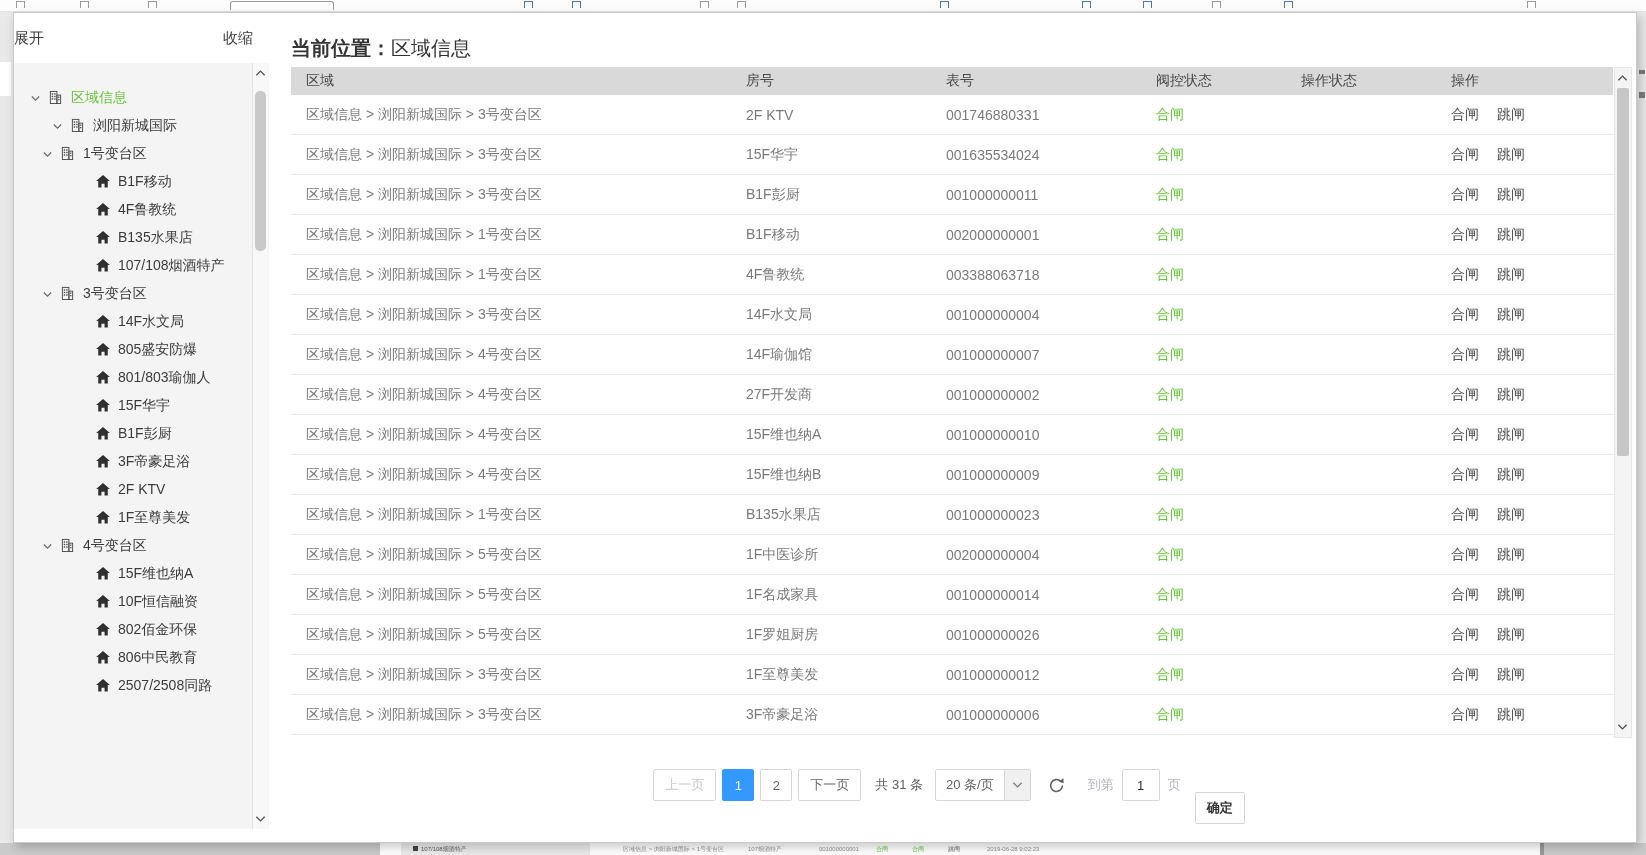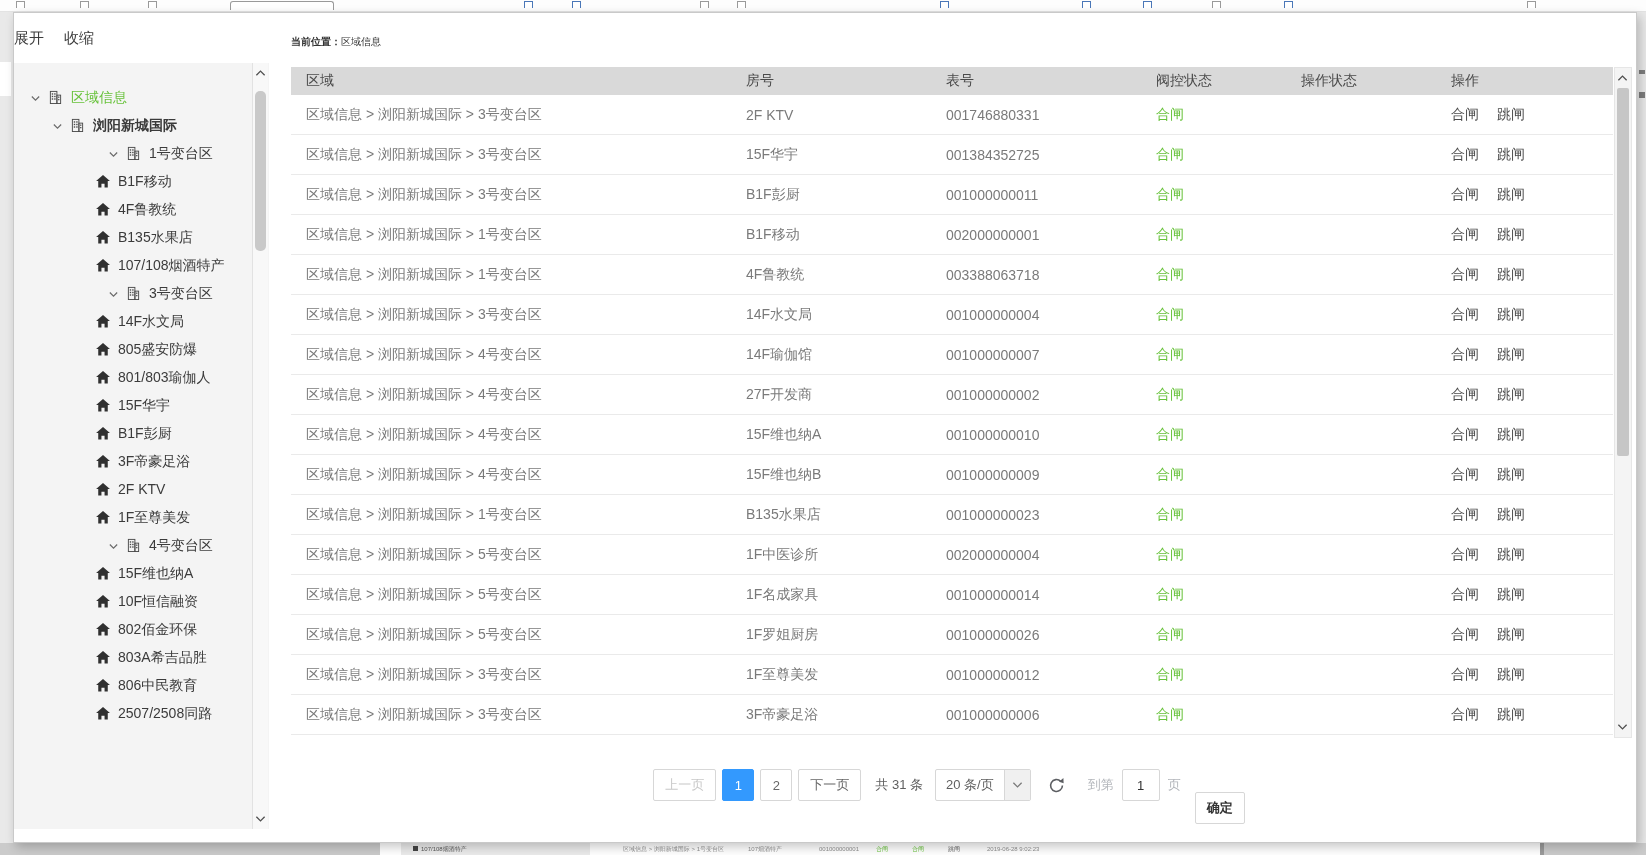--- a/index.html
+++ b/index.html
@@ -16,41 +16,41 @@
   .mini-home{position:absolute;left:12px;top:3px;width:5px;height:5px;background:#444;}
   .mini-cell{position:absolute;top:0;font-size:6px;line-height:12px;white-space:nowrap;}
   .mini-divider{position:absolute;left:1540px;top:0;width:4px;height:12px;background:#9b9b9b;}
 
   
   .panel{position:absolute;left:13px;top:12px;width:1624px;height:831px;background:#fff;
          border:1px solid #c9c9c9;box-shadow:3px 4px 10px rgba(0,0,0,.22);box-sizing:border-box;}
 
   
   .sidebar-header{position:absolute;left:0;top:0;width:255px;height:50px;display:flex;align-items:center;
-                  justify-content:flex-start;gap:20px;padding-right:16px;box-sizing:border-box;font-size:15px;color:#3c3c3c;}
+                  justify-content:space-between;gap:20px;padding-right:16px;box-sizing:border-box;font-size:15px;color:#3c3c3c;}
   .sidebar-header span{cursor:pointer;}
   .tree-panel{position:absolute;left:0;top:50px;width:255px;height:766px;background:#f4f4f4;
               overflow:hidden;padding-top:20px;box-sizing:border-box;}
   .tree-row{padding:2px 28px 2px 82px;line-height:24px;font-size:14px;color:#3b3b3b;cursor:pointer;}
   .tree-row.lv1{padding-left:16px;}
-  .tree-row.lv2{padding-left:38px;font-weight:bold;}
-  .tree-row.lv3{padding-left:94px;}
+  .tree-row.lv2{padding-left:38px;}
+  .tree-row.lv3{padding-left:28px;}
   .tree-row svg{vertical-align:-2px;}
   .chev{margin-right:7px;}
   .tree-icon{margin-right:8px;}
   .tree-row.root .tree-label{color:#67c23a;}
   .tree-scrollbar{position:absolute;left:238px;top:50px;width:16px;height:766px;background:#f8f8f8;
                   border-left:1px solid #e2e2e2;box-sizing:border-box;}
   .sb-arrow{position:absolute;left:2px;width:11px;text-align:center;cursor:pointer;}
   .sb-up{top:6px;transform:rotate(180deg);}
   .sb-down{bottom:6px;}
   .tree-thumb{position:absolute;left:2px;top:28px;width:11px;height:160px;background:#c9c9c9;border-radius:5px;cursor:pointer;}
 
   
-  .breadcrumb{position:absolute;left:277px;top:22px;font-size:10px;color:#333;}
+  .breadcrumb{position:absolute;left:277px;top:22px;font-size:20px;color:#333;}
   .breadcrumb .bc-prefix{font-weight:bold;}
   .vtable{position:absolute;left:277px;top:54px;width:1322px;}
   .thead,.tr{display:grid;grid-template-columns:440px 200px 210px 145px 150px 1fr;}
   .thead{background:#d9d9d9;height:28px;align-items:center;font-size:14px;color:#4a4a4a;}
   .thead>div,.tr>div{padding-left:15px;white-space:nowrap;overflow:hidden;}
   .tr{height:39px;align-items:center;font-size:14px;color:#7a7a7a;background:#fff;border-bottom:1px solid #eaeaea;}
   .cell-valve{color:#67c23a;}
   .cell-actions span{color:#4c4c4c;margin-right:18px;cursor:pointer;}
   .table-scrollbar{position:absolute;left:1600px;top:54px;width:18px;height:671px;background:#f4f4f4;
                    border:1px solid #e6e6e6;box-sizing:border-box;}
@@ -258,23 +258,20 @@
             <path fill="#303030" d="M8 0 L16 7 H13.5 V14.5 H9.8 V10 H6.2 V14.5 H2.5 V7 H0 Z"></path>
           </svg><span class="tree-label">15F维也纳A</span></div>
         <div class="tree-row lv4"><svg class="tree-icon" width="14" height="13" viewBox="0 0 16 15">
             <path fill="#303030" d="M8 0 L16 7 H13.5 V14.5 H9.8 V10 H6.2 V14.5 H2.5 V7 H0 Z"></path>
           </svg><span class="tree-label">10F恒信融资</span></div>
         <div class="tree-row lv4"><svg class="tree-icon" width="14" height="13" viewBox="0 0 16 15">
             <path fill="#303030" d="M8 0 L16 7 H13.5 V14.5 H9.8 V10 H6.2 V14.5 H2.5 V7 H0 Z"></path>
           </svg><span class="tree-label">802佰金环保</span></div>
         <div class="tree-row lv4"><svg class="tree-icon" width="14" height="13" viewBox="0 0 16 15">
             <path fill="#303030" d="M8 0 L16 7 H13.5 V14.5 H9.8 V10 H6.2 V14.5 H2.5 V7 H0 Z"></path>
-          </svg><span class="tree-label">803A希吉品胜</span></div>
-        <div class="tree-row lv4"><svg class="tree-icon" width="14" height="13" viewBox="0 0 16 15">
-            <path fill="#303030" d="M8 0 L16 7 H13.5 V14.5 H9.8 V10 H6.2 V14.5 H2.5 V7 H0 Z"></path>
           </svg><span class="tree-label">806中民教育</span></div>
         <div class="tree-row lv4"><svg class="tree-icon" width="14" height="13" viewBox="0 0 16 15">
             <path fill="#303030" d="M8 0 L16 7 H13.5 V14.5 H9.8 V10 H6.2 V14.5 H2.5 V7 H0 Z"></path>
           </svg><span class="tree-label">2507/2508同路</span></div>
       </div>
     <div class="tree-scrollbar">
       <svg class="sb-arrow sb-up" width="11" height="8" viewBox="0 0 12 8">
           <path d="M1.5 1.5 L6 6 L10.5 1.5" fill="none" stroke="#4f4f4f" stroke-width="1.4"></path>
         </svg>
       <div class="tree-thumb"></div>
@@ -301,21 +298,21 @@
             <div class="cell-area">区域信息 &gt; 浏阳新城国际 &gt; 3号变台区</div>
             <div class="cell-room">2F KTV</div>
             <div class="cell-meter">001746880331</div>
             <div class="cell-valve">合闸</div>
             <div class="cell-op-status"></div>
             <div class="cell-actions"><span>合闸</span><span>跳闸</span></div>
           </div>
           <div class="tr">
             <div class="cell-area">区域信息 &gt; 浏阳新城国际 &gt; 3号变台区</div>
             <div class="cell-room">15F华宇</div>
-            <div class="cell-meter">001384352725</div>
+            <div class="cell-meter">001635534024</div>
             <div class="cell-valve">合闸</div>
             <div class="cell-op-status"></div>
             <div class="cell-actions"><span>合闸</span><span>跳闸</span></div>
           </div>
           <div class="tr">
             <div class="cell-area">区域信息 &gt; 浏阳新城国际 &gt; 3号变台区</div>
             <div class="cell-room">B1F彭厨</div>
             <div class="cell-meter">001000000011</div>
             <div class="cell-valve">合闸</div>
             <div class="cell-op-status"></div>

